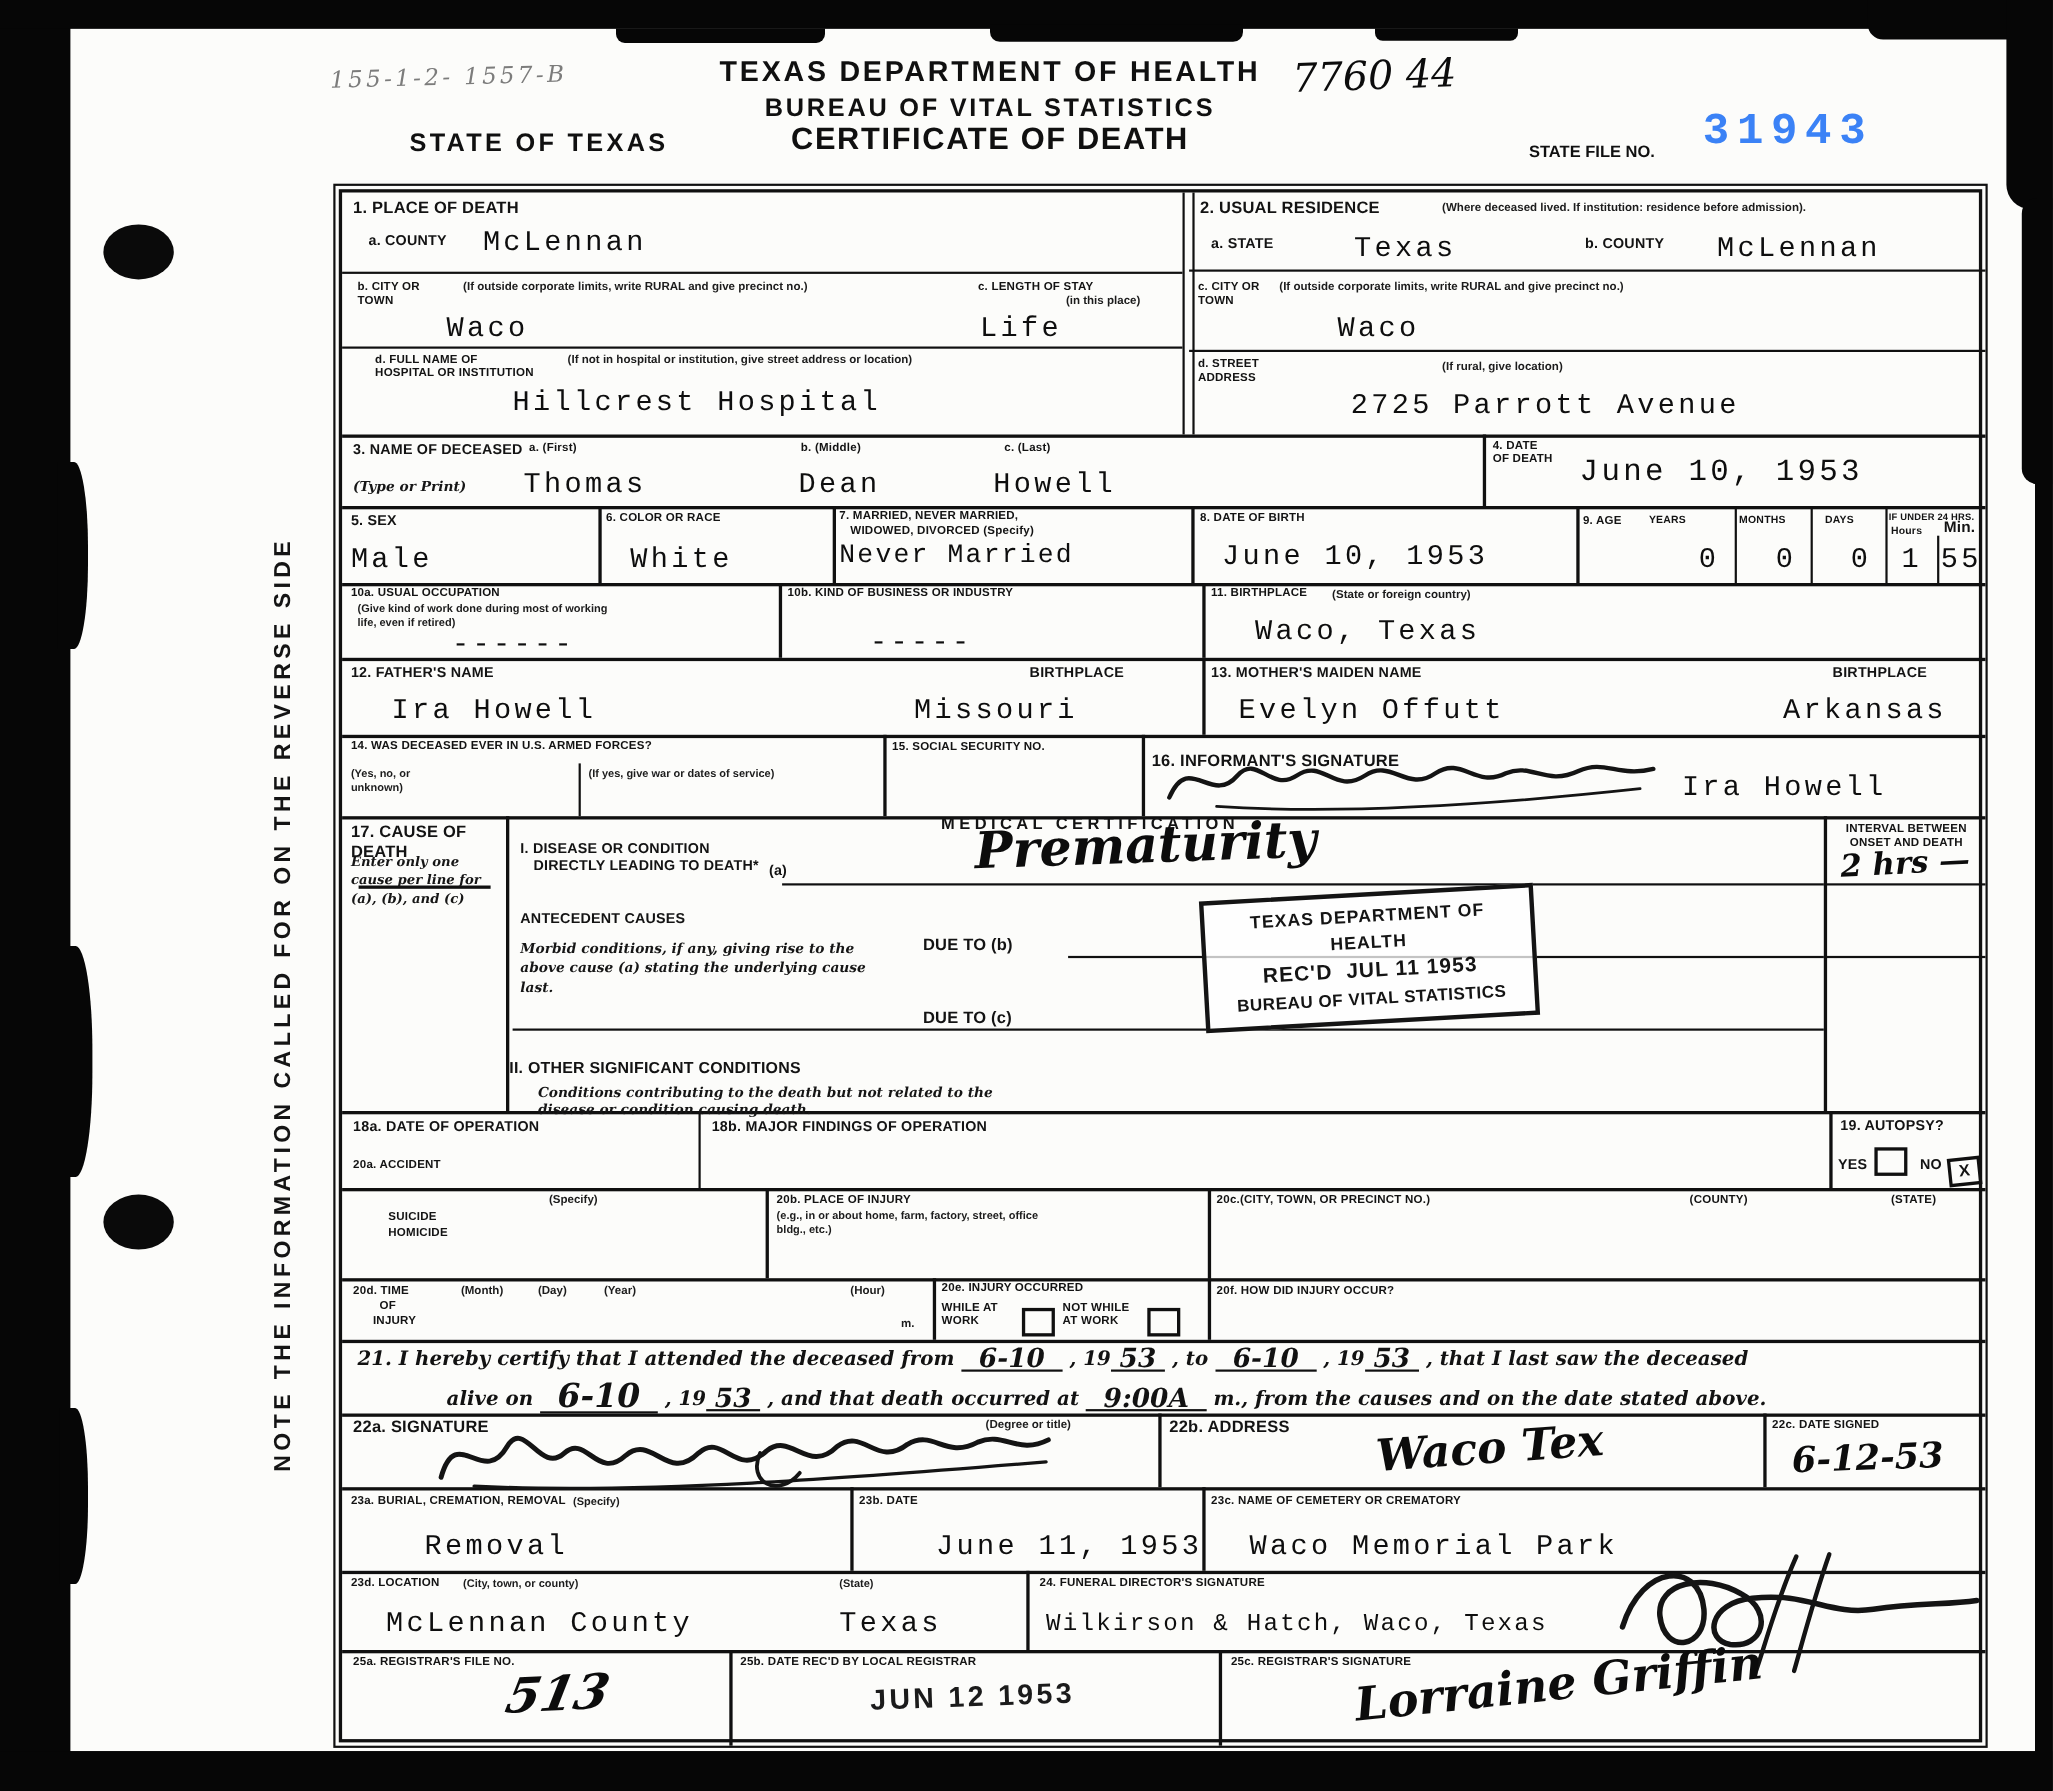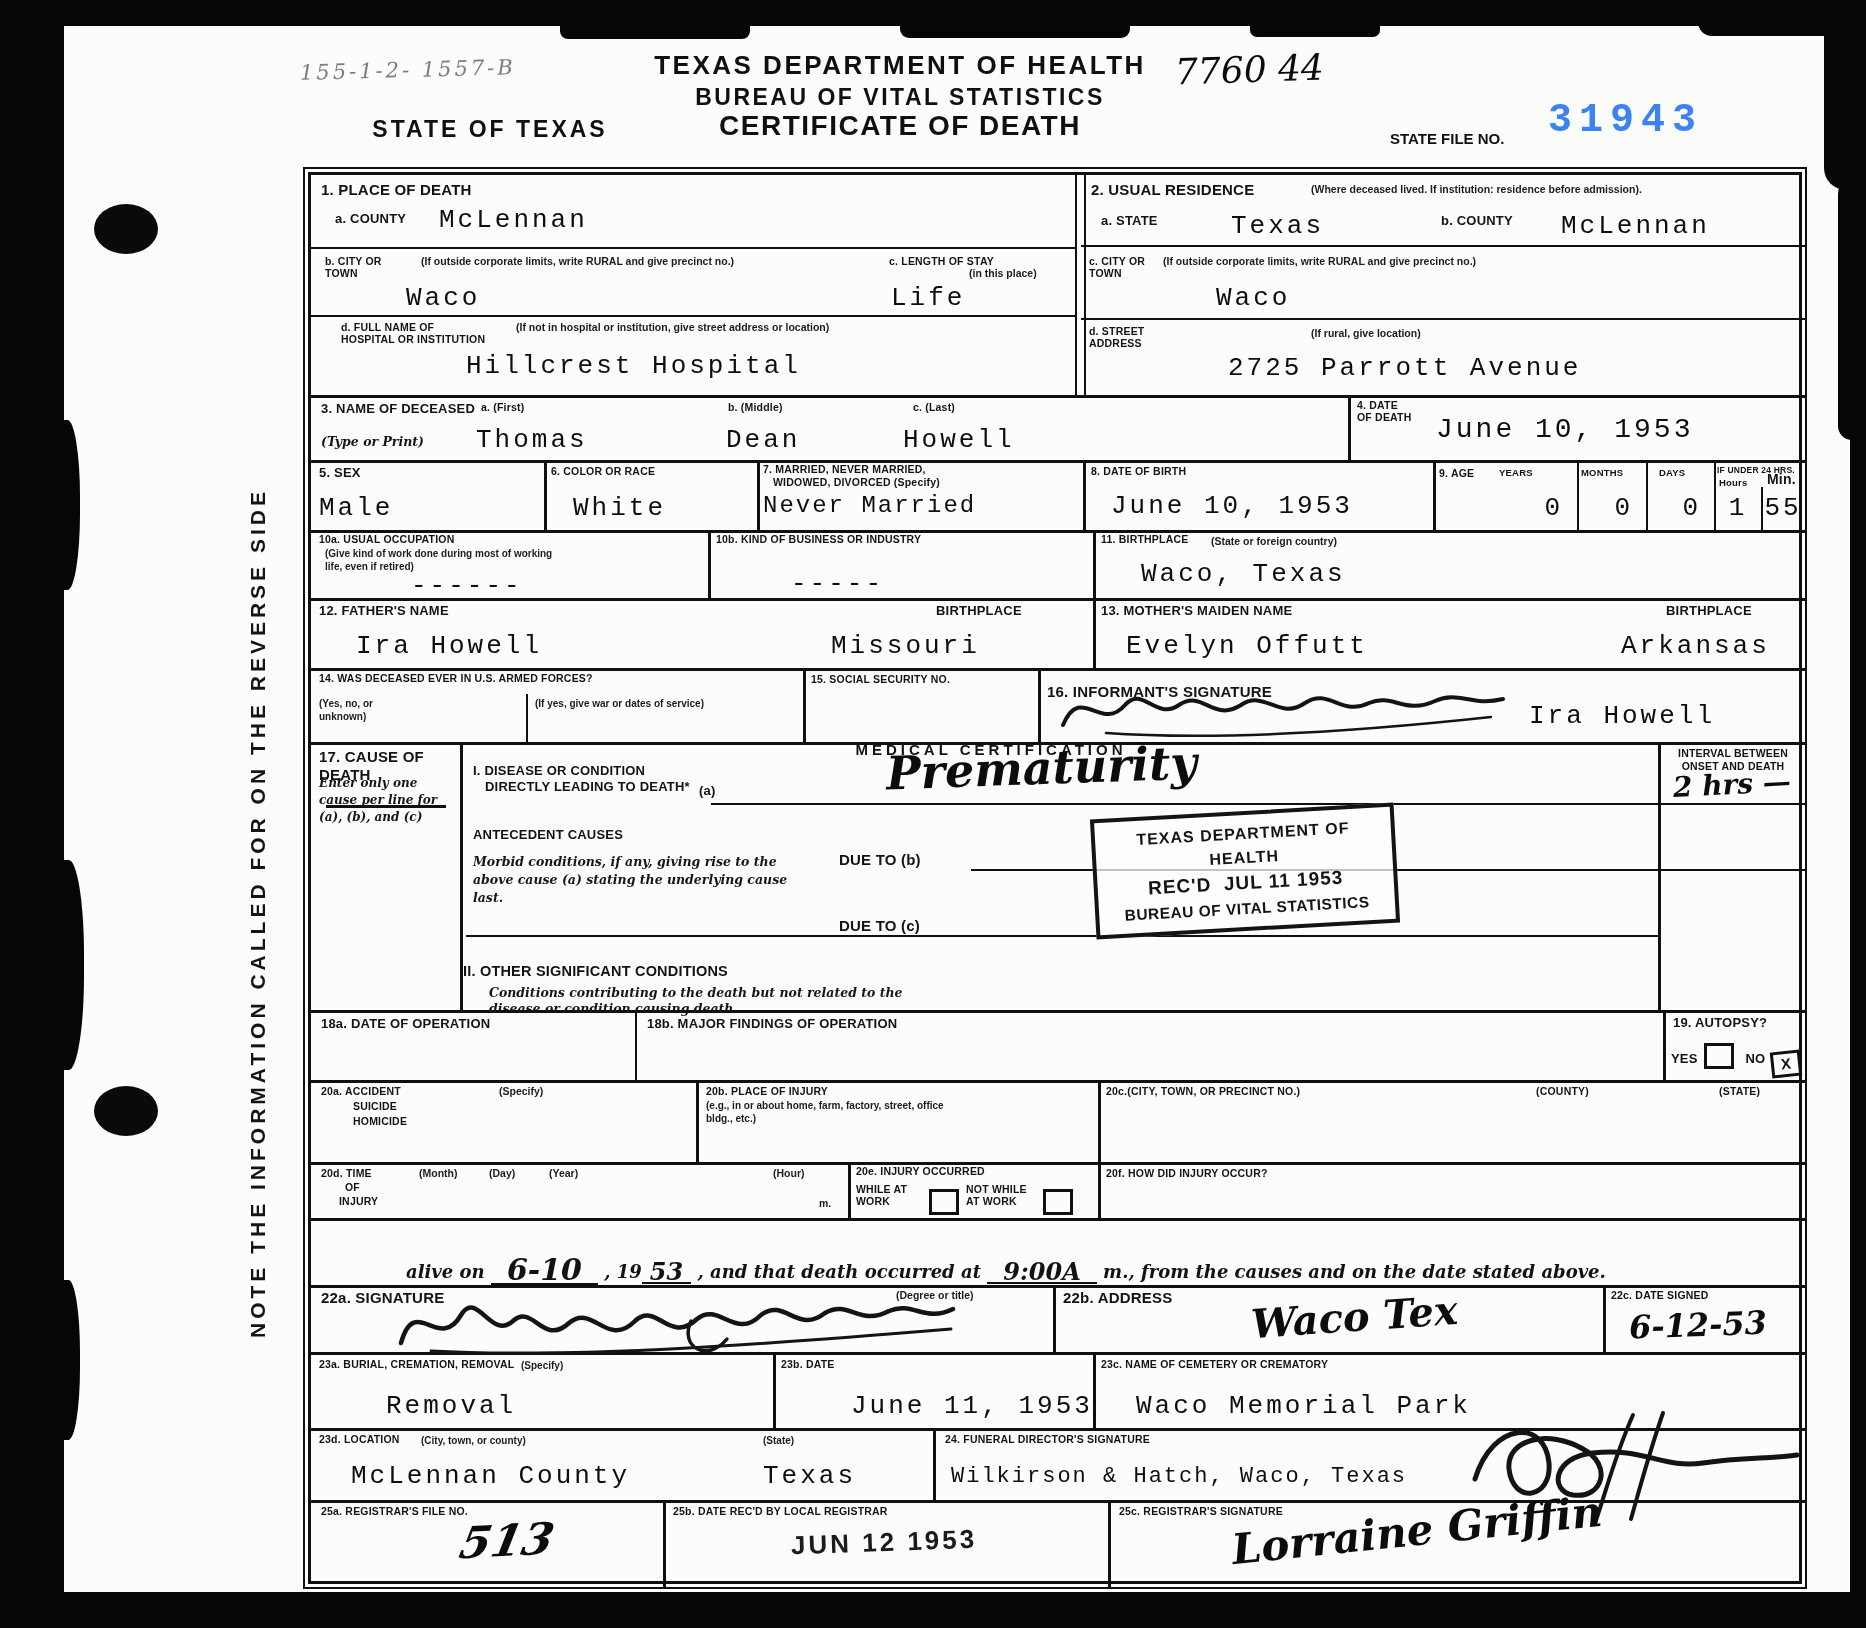--- a/index.html
+++ b/index.html
@@ -255,21 +255,21 @@
     </div>
 
     <div class="lbl" style="left:10px;top:841px;">18a. DATE OF OPERATION</div>
     <div class="lbl" style="left:336px;top:841px;">18b. MAJOR FINDINGS OF OPERATION</div>
     <div class="lbl" style="left:1362px;top:840px;">19. AUTOPSY?</div>
     <div class="lbl" style="left:1360px;top:868px;">
       <span>YES</span><span class="box"></span>
       <span>NO</span><span class="box" style="transform:rotate(-6deg);">X</span>
     </div>
 
-    <div class="lbl sm" style="left:10px;top:910px;">20a. ACCIDENT</div>
+    <div class="lbl sm" style="left:10px;top:878px;">20a. ACCIDENT</div>
     <div class="lbl sm" style="left:42px;top:925px;">SUICIDE</div>
     <div class="lbl sm" style="left:42px;top:940px;">HOMICIDE</div>
     <div class="note" style="left:188px;top:910px;">(Specify)</div>
     <div class="lbl sm" style="left:395px;top:910px;">20b. PLACE OF INJURY</div>
     <div class="note" style="left:395px;top:924px;width:250px;font-size:10px;">(e.g., in or about home, farm, factory, street, office bldg., etc.)</div>
     <div class="lbl sm" style="left:795px;top:910px;">20c.(CITY, TOWN, OR PRECINCT NO.)</div>
     <div class="lbl sm" style="left:1225px;top:910px;">(COUNTY)</div>
     <div class="lbl sm" style="left:1408px;top:910px;">(STATE)</div>
 
     <div class="lbl sm" style="left:10px;top:992px;">20d. TIME</div>
@@ -280,20 +280,29 @@
     <div class="note" style="left:238px;top:992px;">(Year)</div>
     <div class="note" style="left:462px;top:992px;">(Hour)</div>
     <div class="note" style="left:508px;top:1022px;">m.</div>
     <div class="lbl sm" style="left:545px;top:990px;">20e. INJURY OCCURRED</div>
     <div class="lbl sm wrap" style="left:545px;top:1008px;width:62px;">WHILE AT WORK</div>
     <div class="box" style="position:absolute;left:612px;top:1014px;"></div>
     <div class="lbl sm wrap" style="left:655px;top:1008px;width:66px;">NOT WHILE AT WORK</div>
     <div class="box" style="position:absolute;left:726px;top:1014px;"></div>
     <div class="lbl sm" style="left:795px;top:992px;">20f. HOW DID INJURY OCCUR?</div>
 
+    <div class="cert" style="left:14px;top:1048px;">
+      <span>21. I hereby certify that I attended the deceased from</span>
+      <span class="fill">6-10</span>
+      <span>, 19</span><span class="fill fyr">53</span>
+      <span>, to</span>
+      <span class="fill">6-10</span>
+      <span>, 19</span><span class="fill fyr">53</span>
+      <span>, that I last saw the deceased</span>
+    </div>
     <div class="cert" style="left:95px;top:1080px;">
       <span>alive on</span>
       <span class="fill" style="font-size:30px;">6-10</span>
       <span>, 19</span><span class="fill fyr">53</span>
       <span>, and that death occurred at</span>
       <span class="fill">9:00A</span>
       <span>m., from the causes and on the date stated above.</span>
     </div>
 
     <div class="lbl lg" style="left:10px;top:1114px;">22a. SIGNATURE</div>

